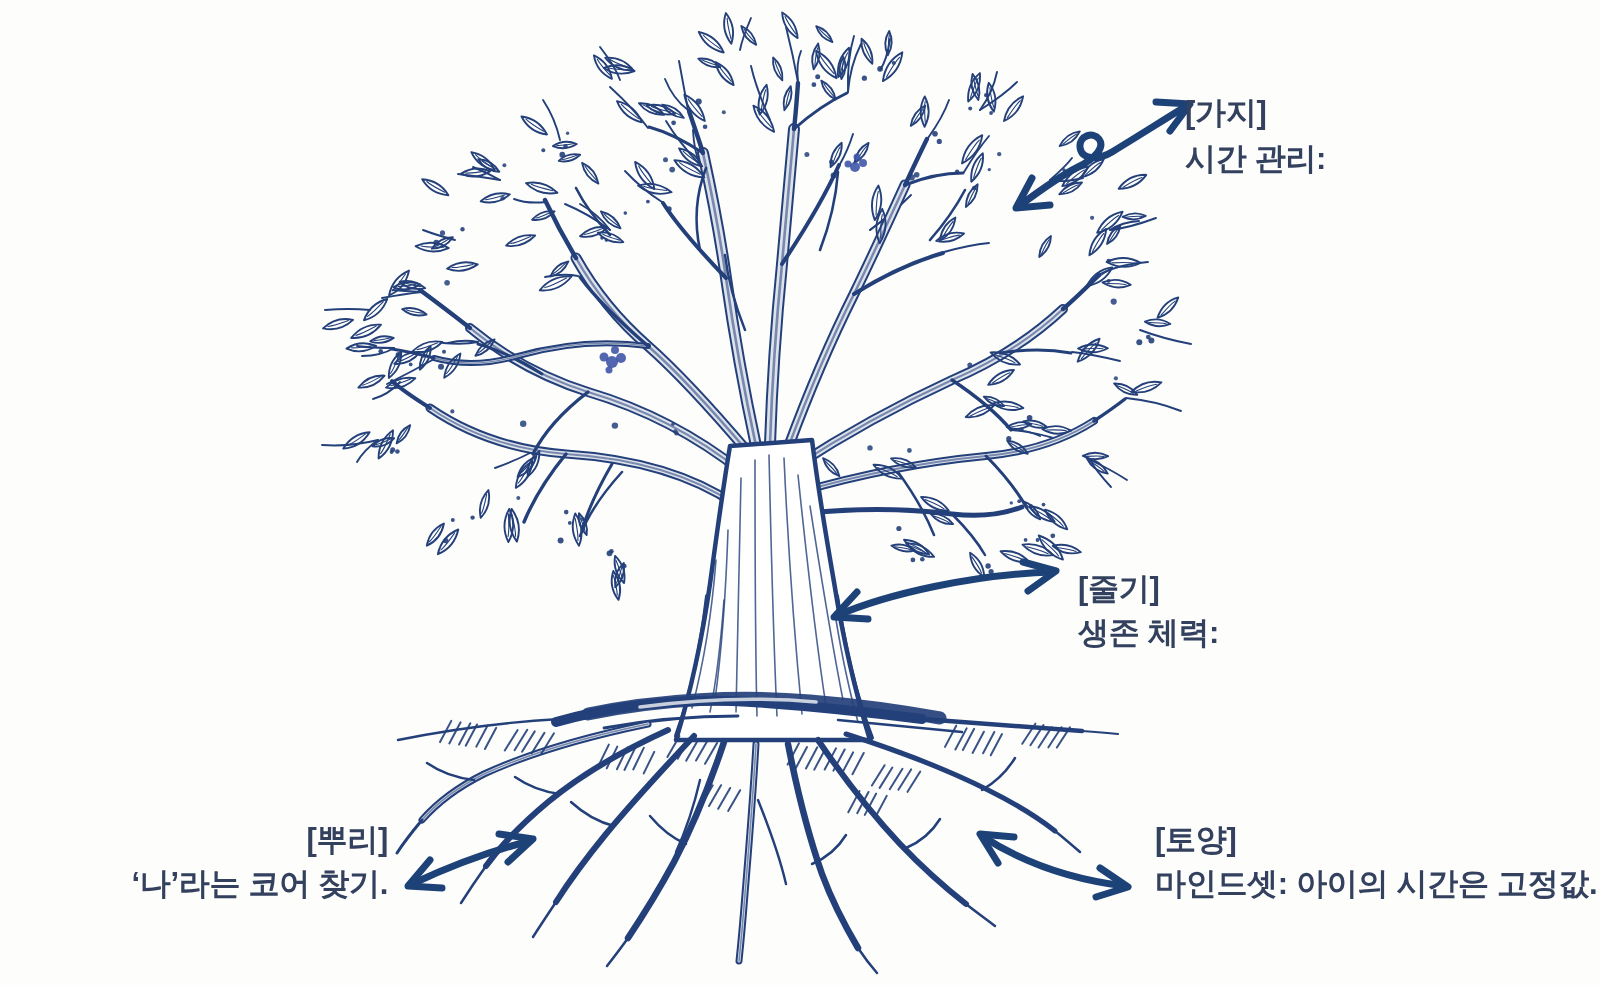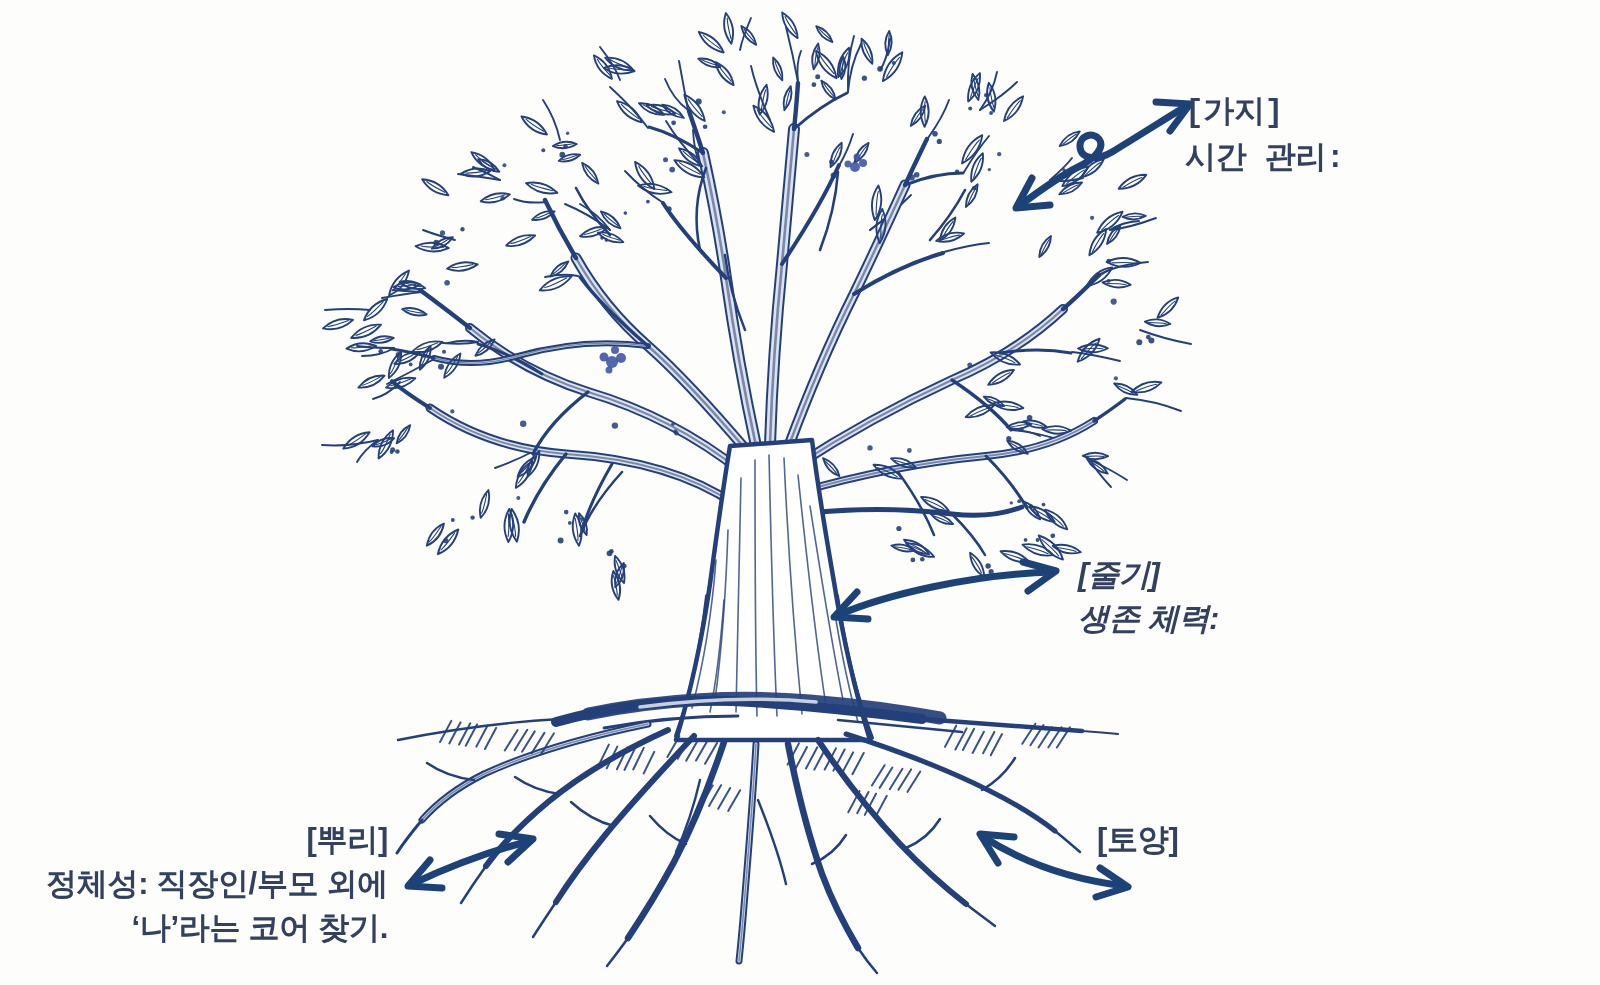--- a/index.html
+++ b/index.html
@@ -967,33 +967,33 @@
         <path d="M499,834 L533,839 L508,862"></path>
       </g>
       <g>
         <path d="M982,836 C1020,861 1068,879 1124,886"></path>
         <path d="M998,863 L980,834 L1014,837"></path>
         <path d="M1100,868 L1128,887 L1096,897"></path>
       </g>
     </g>
   </svg>
 
-  <div class="ann" style="left:1185px;top:90px;font-family:Liberation Mono, monospace;">
+  <div class="ann" style="left:1185px;top:90px;">
     <div class="ann-title">[가지]</div>
     <div class="ann-line">시간 관리:</div>
   </div>
 
-  <div class="ann tight" style="left:1078px;top:553px;font-style:italic;">
+  <div class="ann tight" style="left:1078px;top:567px;">
     <div class="ann-title">[줄기]</div>
     <div class="ann-line">생존 체력:</div>
   </div>
 
   <div class="ann tight ann-right" style="right:1212px;top:818px;">
     <div class="ann-title">[뿌리]</div>
-    <div class="ann-line">정체성: 직장인/부모 외에</div>
     <div class="ann-line">‘나’라는 코어 찾기.</div>
   </div>
 
-  <div class="ann tight" style="left:1097px;top:818px;">
+  <div class="ann tight" style="left:1155px;top:818px;">
     <div class="ann-title">[토양]</div>
+    <div class="ann-line">마인드셋: 아이의 시간은 고정값.</div>
   </div>
 
 </div>
 
 </body></html>

